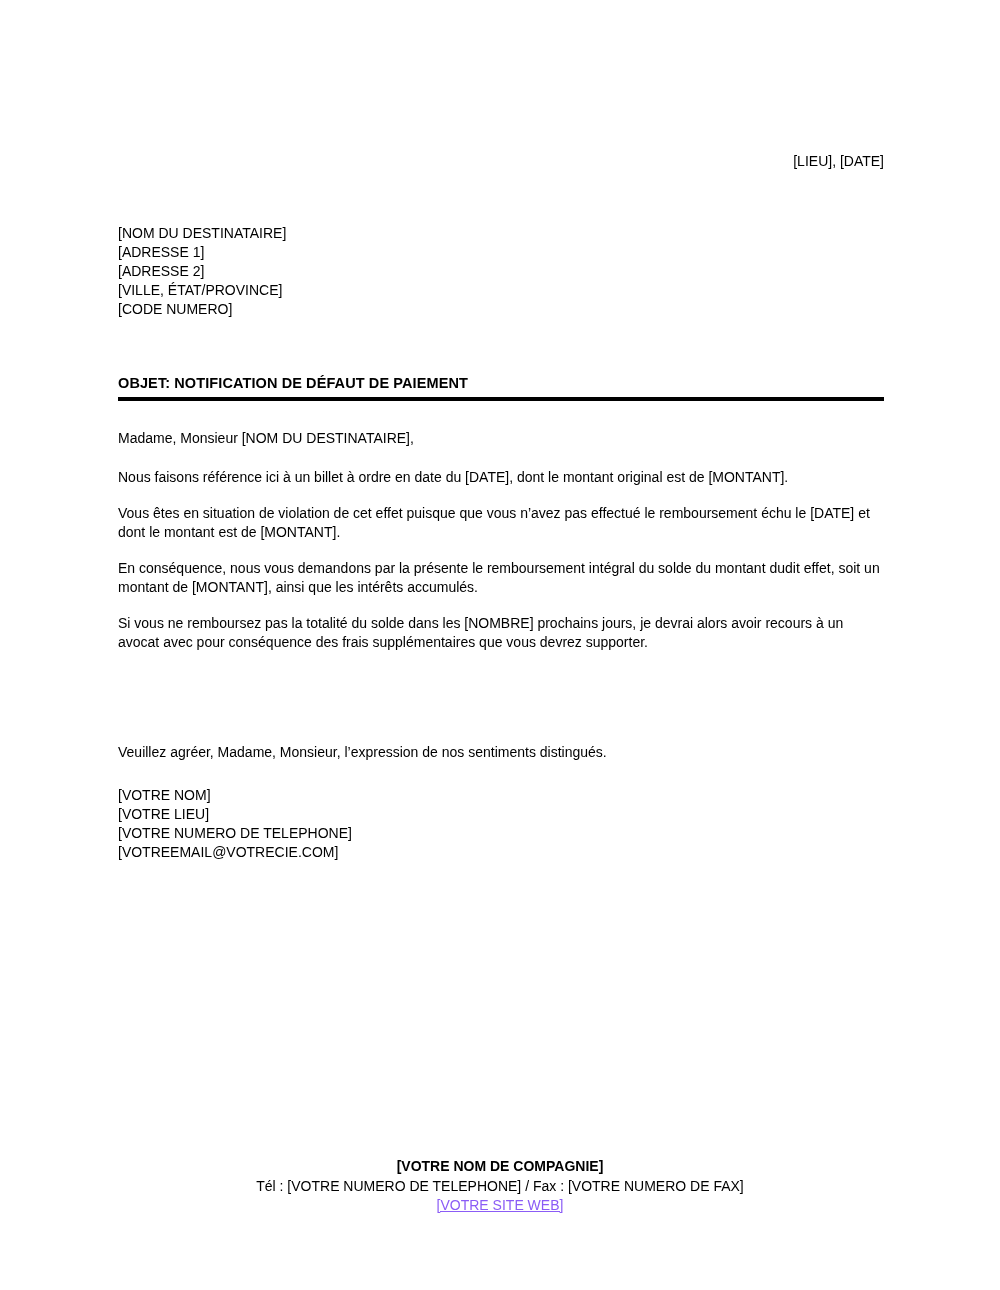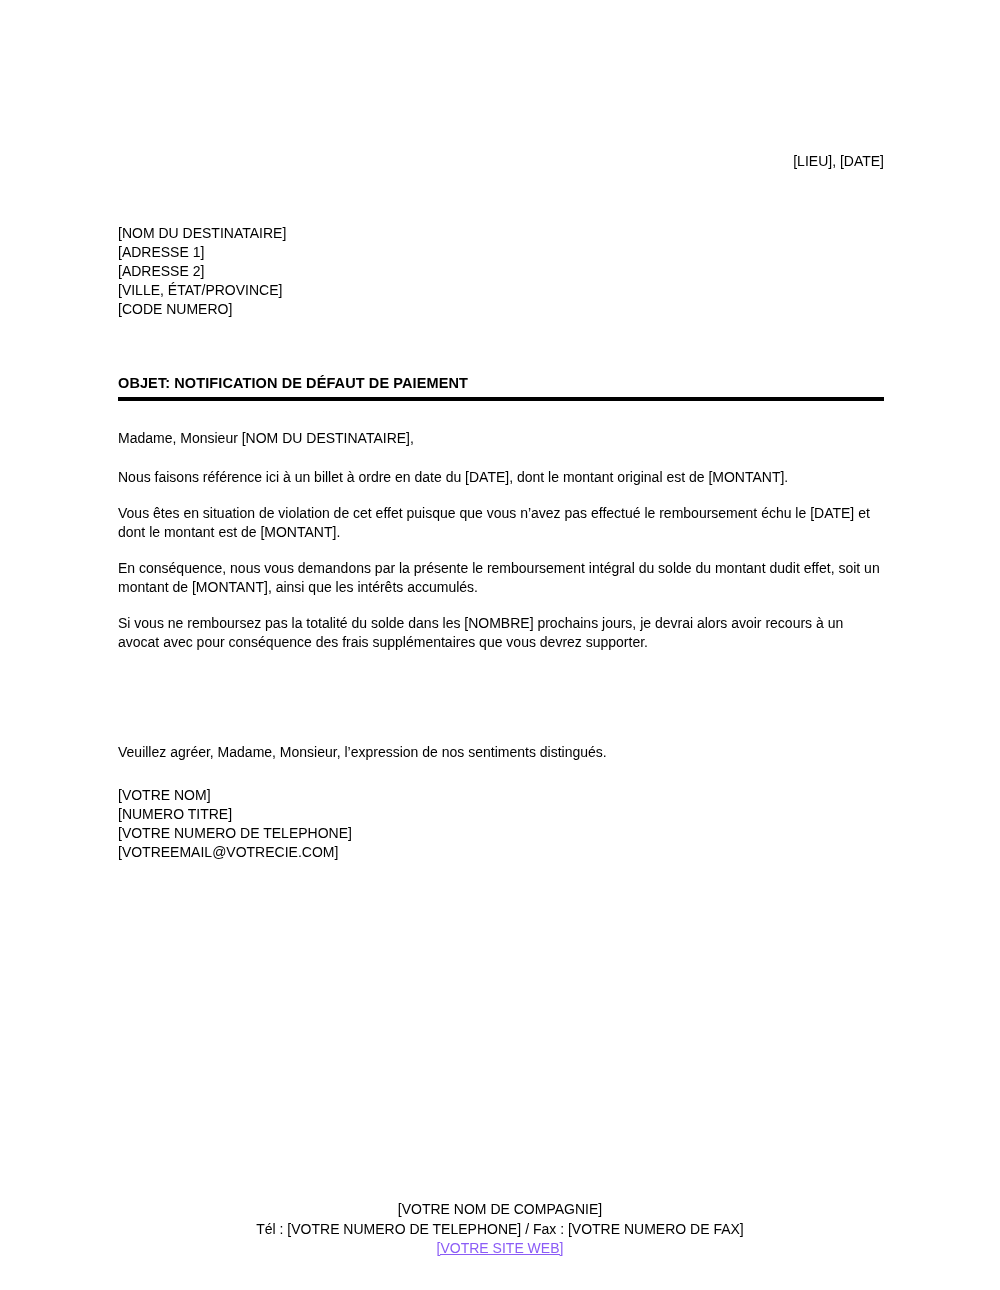--- a/index.html
+++ b/index.html
@@ -27,21 +27,21 @@
     background: #000000;
     border: none;
   }
   .para { margin-bottom: 17px; }
   .footer {
     left: 0;
     width: 1000px;
     text-align: center;
     line-height: 19.5px;
   }
-  .footer .company { font-weight: normal; margin-top: 43px; }
+  .footer .company { font-weight: bold; }
   .weblink { text-decoration: underline; cursor: pointer; }
 </style>
 </head>
 <body>
 
 <div class="page">
 
   <div class="abs content-left" style="top:152px;text-align:right;">[LIEU], [DATE]</div>
 
   <div class="abs content-left line-block" style="top:224px;">
@@ -62,21 +62,21 @@
     <div class="para">Nous faisons référence ici à un billet à ordre en date du [DATE], dont le montant original est de [MONTANT].</div>
     <div class="para">Vous êtes en situation de violation de cet effet puisque que vous n’avez pas effectué le remboursement échu le [DATE] et dont le montant est de [MONTANT].</div>
     <div class="para">En conséquence, nous vous demandons par la présente le remboursement intégral du solde du montant dudit effet, soit un montant de [MONTANT], ainsi que les intérêts accumulés.</div>
     <div class="para">Si vous ne remboursez pas la totalité du solde dans les [NOMBRE] prochains jours, je devrai alors avoir recours à un avocat avec pour conséquence des frais supplémentaires que vous devrez supporter.</div>
   </div>
 
   <div class="abs content-left" style="top:700px;margin-top:43px;">Veuillez agréer, Madame, Monsieur, l’expression de nos sentiments distingués.</div>
 
   <div class="abs content-left line-block" style="top:786px;">
     <div>[VOTRE NOM]</div>
-    <div>[NUMERO TITRE]</div>
+    <div>[VOTRE LIEU]</div>
     <div>[VOTRE NUMERO DE TELEPHONE]</div>
     <div>[VOTREEMAIL@VOTRECIE.COM]</div>
   </div>
 
   <div class="abs footer" style="top:1157px;">
     <div class="company">[VOTRE NOM DE COMPAGNIE]</div>
     <div>Tél : [VOTRE NUMERO DE TELEPHONE] / Fax : [VOTRE NUMERO DE FAX]</div>
     <div>
       <a class="weblink" id="site-link" style="color: #8b5cf6;">[VOTRE SITE WEB]</a>
     </div>

